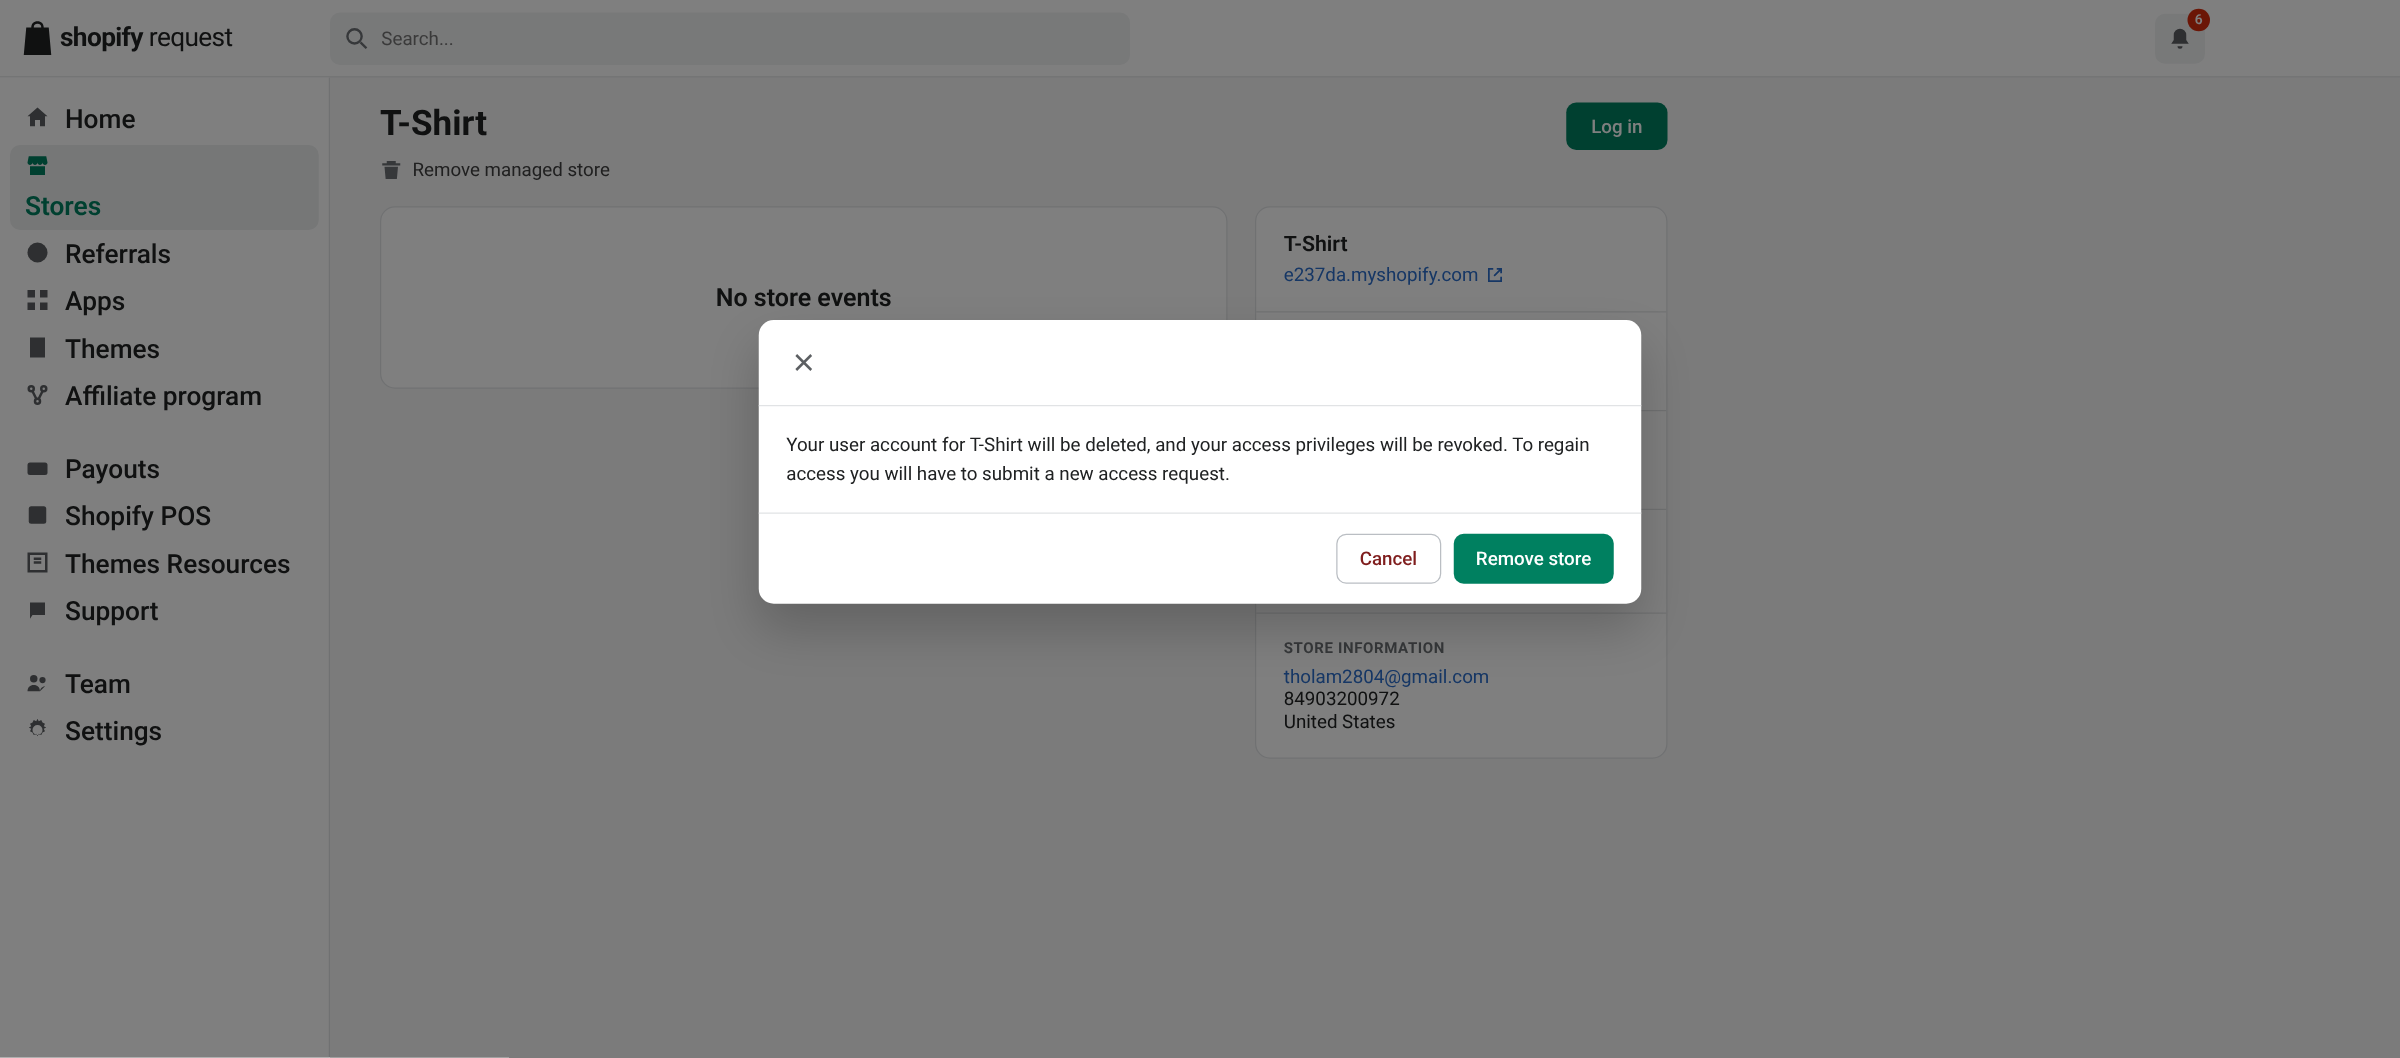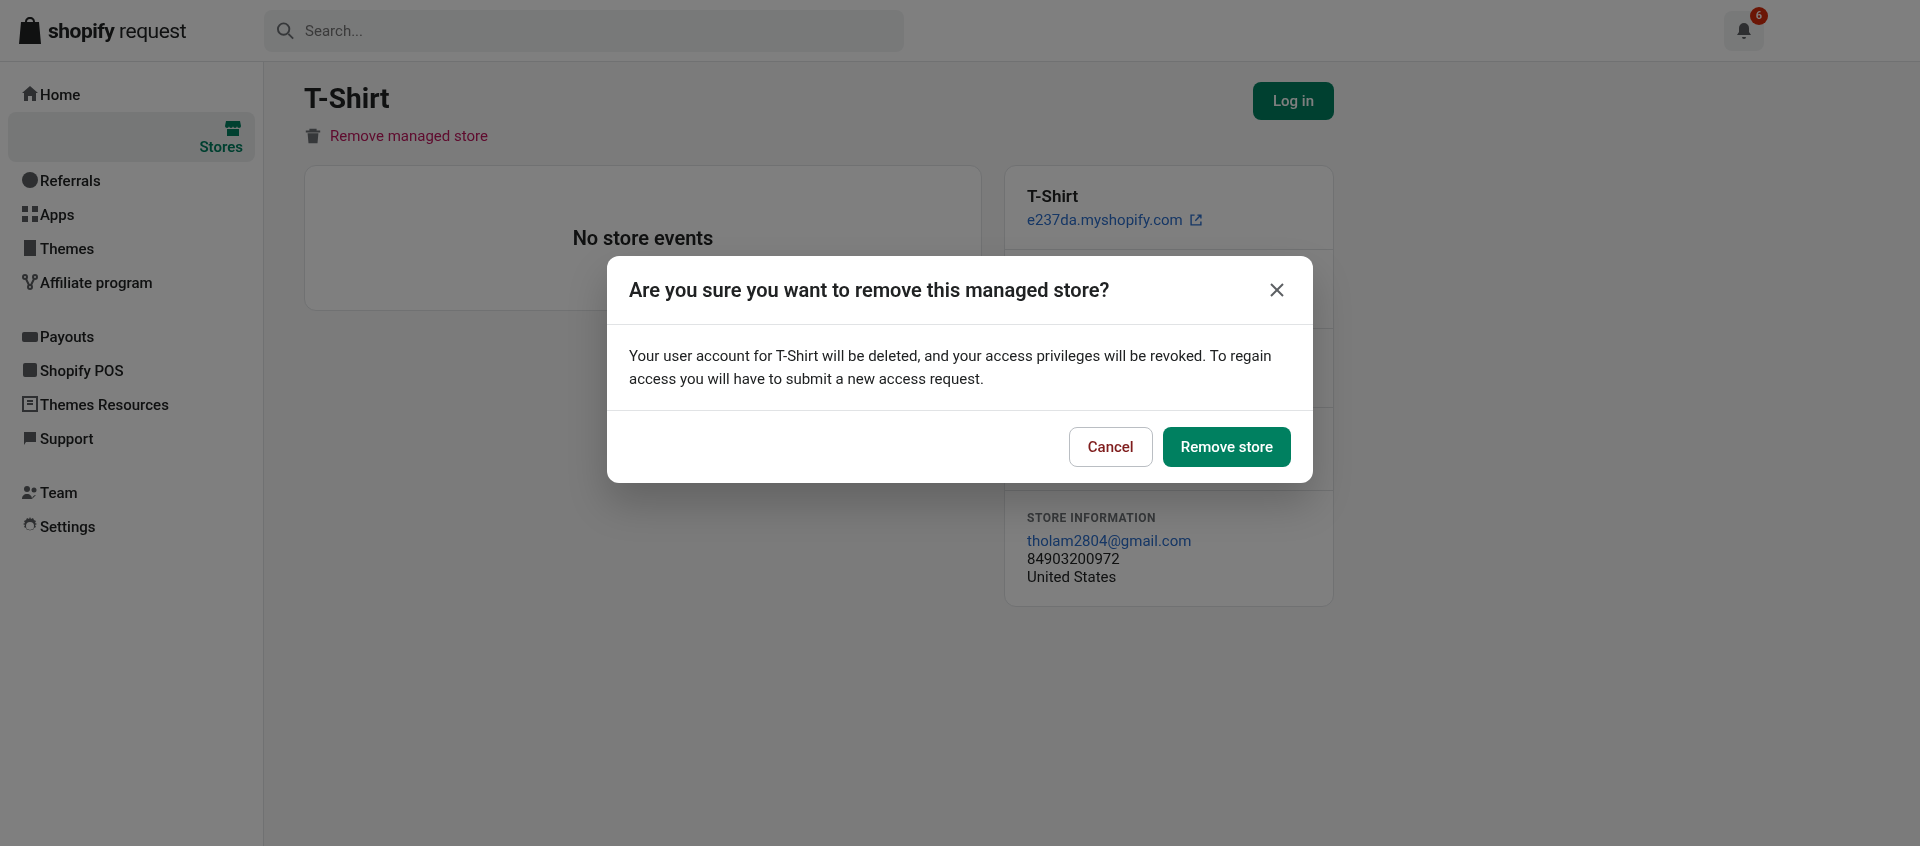--- a/index.html
+++ b/index.html
@@ -11,29 +11,29 @@
 .logo-text { font-size: 21px; font-weight: 400; color: #202223; letter-spacing: -0.5px; }
 .logo-text b { font-weight: 700; }
 .search-wrap { margin-left: 78px; flex: 0 0 640px; background: #f1f2f3; border-radius: 8px; height: 42px; display: flex; align-items: center; padding: 0 12px; gap: 10px; }
 .search-wrap input { border: none; background: transparent; outline: none; font-size: 15px; color: #6d7175; width: 100%; }
 .topbar-right { margin-left: auto; display: flex; align-items: center; gap: 8px; padding-right: 140px; }
 .bell-wrap { position: relative; width: 40px; height: 40px; display:flex; align-items:center; justify-content:center; background:#f1f2f3; border-radius:8px; }
 .badge { position: absolute; top: -4px; right: -4px; background: #d72c0d; color: #fff; font-size: 11px; font-weight: 600; border-radius: 10px; min-width: 18px; height: 18px; display: flex; align-items: center; justify-content: center; padding: 0 4px; }
 
 .layout { display: flex; height: calc(100% - 62px); }
 .sidebar { width: 264px; background: #fff; border-right: 1px solid #e1e3e5; padding: 16px 8px; }
-.nav-item { display: flex; align-items: flex-end; gap: 0; padding: 6px 12px; border-radius: 8px; color: #202223; font-size: 15px; font-weight: 500; cursor: pointer; margin-bottom: 2px; }
+.nav-item { display: flex; align-items: flex-start; gap: 12px; padding: 6px 12px; border-radius: 8px; color: #202223; font-size: 21px; font-weight: 500; cursor: pointer; margin-bottom: 2px; }
 .nav-item.active { background: #edeeef; color: #008060; font-weight: 600; flex-direction: column; }
 .nav-item .icon { width: 20px; height: 20px; flex-shrink: 0; display:flex; align-items:center; justify-content:center; }
 .nav-gap { height: 20px; }
 
 .main { flex: 1; padding: 20px 40px; overflow: auto; }
 .page-head { display: flex; align-items: flex-start; justify-content: space-between; margin-bottom: 20px; max-width: 1030px; }
 .page-title { font-size: 28px; font-weight: 700; color: #202223; margin-bottom: 12px; }
-.remove-link { display: flex; align-items: center; gap: 8px; color: #be185d; font-size: 15px; cursor: pointer; text-align: right; }
+.remove-link { display: flex; align-items: center; gap: 8px; color: #404040; font-size: 15px; cursor: pointer; text-align: right; }
 .login-btn { background: #008060; color: #fff; border: none; border-radius: 8px; padding: 10px 20px; font-size: 15px; font-weight: 500; cursor: pointer; }
 
 .content-row { display: flex; gap: 22px; max-width: 1030px; }
 .events-card { flex: 1; background: #fff; border: 1px solid #e1e3e5; border-radius: 12px; padding: 50px 20px; text-align: center; height: 146px; display:flex; align-items:center; justify-content:center; }
 .events-card h3 { font-size: 20px; font-weight: 600; color: #202223; }
 
 .info-card { width: 330px; background: #fff; border: 1px solid #e1e3e5; border-radius: 12px; }
 .info-section { padding: 20px 22px; border-bottom: 1px solid #e1e3e5; }
 .info-section:last-child { border-bottom: none; }
 .store-name { font-size: 17px; font-weight: 600; color: #202223; margin-bottom: 4px; }
@@ -244,21 +244,20 @@
           <div class="info-value">United States</div>
         </div>
       </div>
     </div>
   </div>
 </div>
 
 <div class="overlay">
   <div class="modal">
     <div class="modal-head">
-      <div class="modal-title">Are you sure you want to remove this managed store?</div>
       <button class="modal-close">
         <svg width="20" height="20" viewBox="0 0 20 20" fill="none" stroke="#5c5f62" stroke-width="2">
             <line x1="4" y1="4" x2="16" y2="16"></line>
             <line x1="16" y1="4" x2="4" y2="16"></line>
           </svg>
       </button>
     </div>
     <div class="modal-body">Your user account for T-Shirt will be deleted, and your access privileges will be revoked. To regain access you will have to submit a new access request.</div>
     <div class="modal-foot">
       <button class="btn btn-secondary">Cancel</button>

